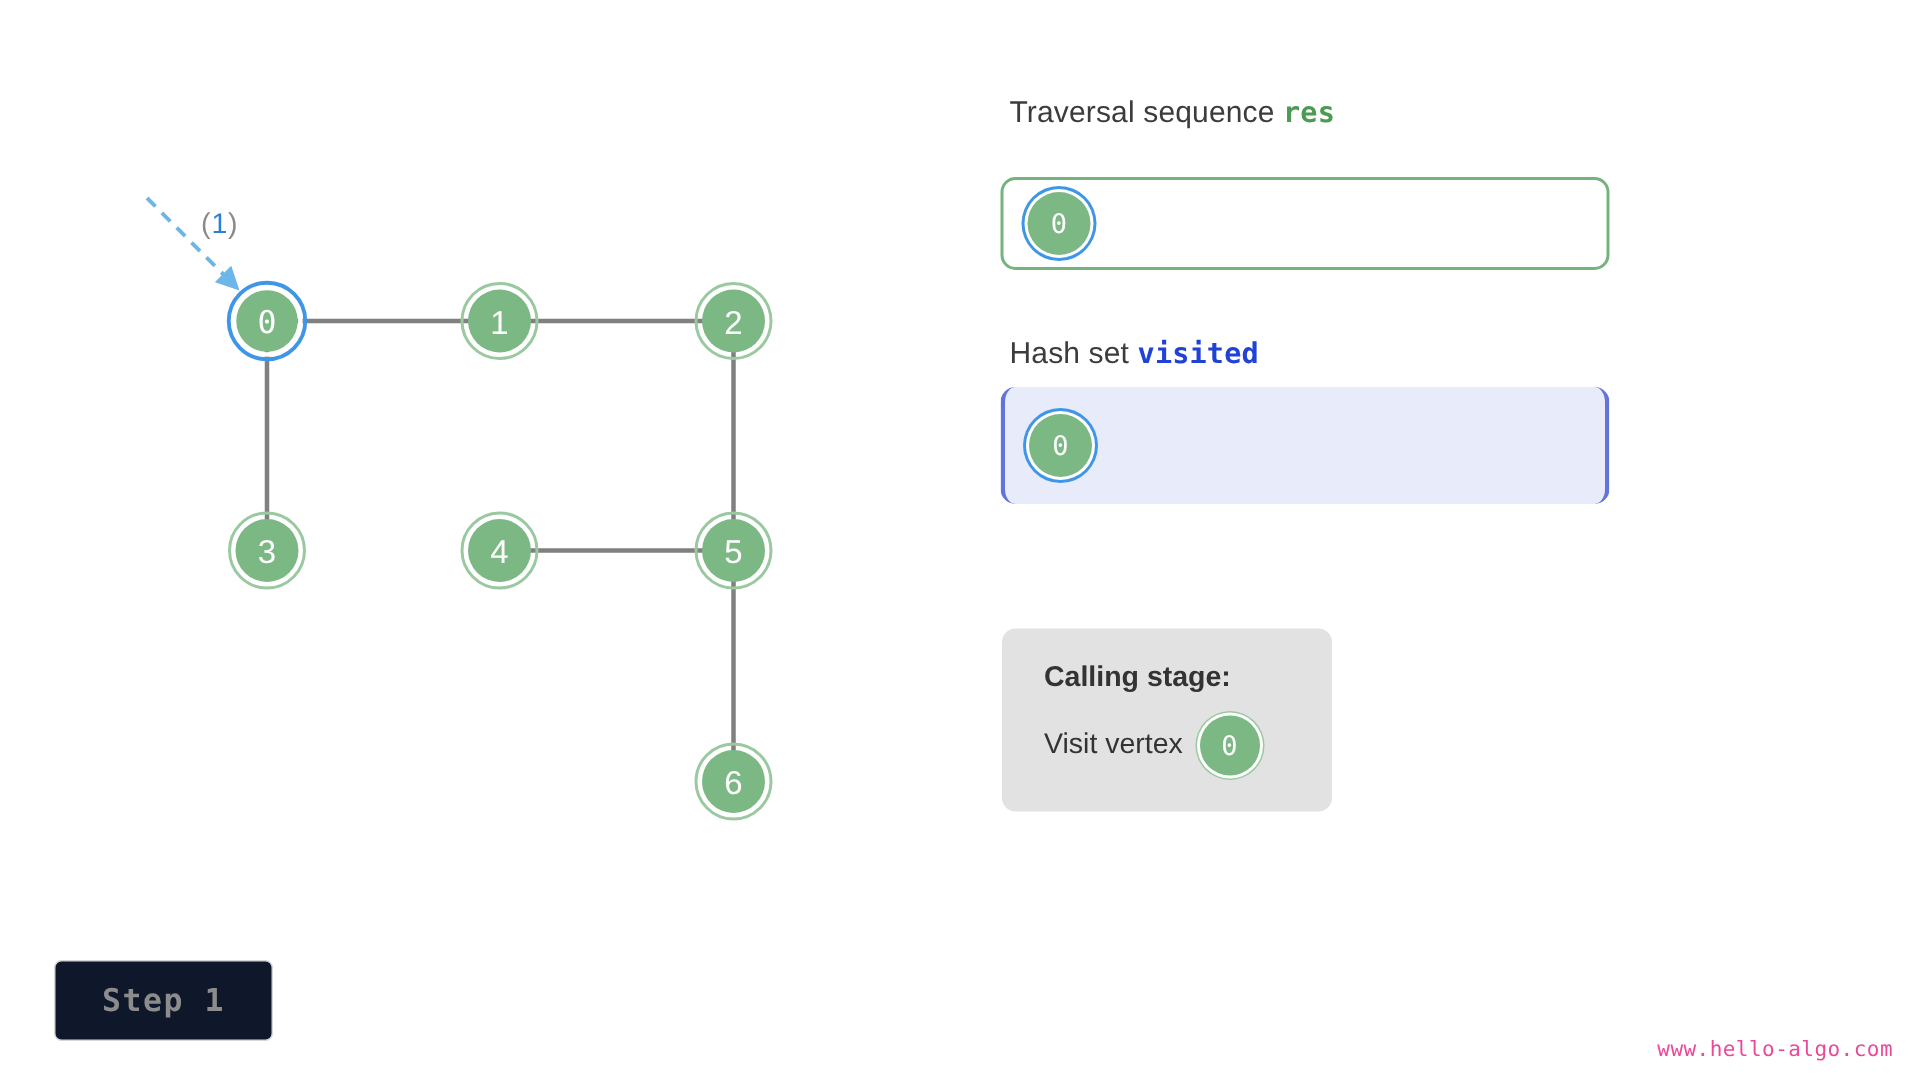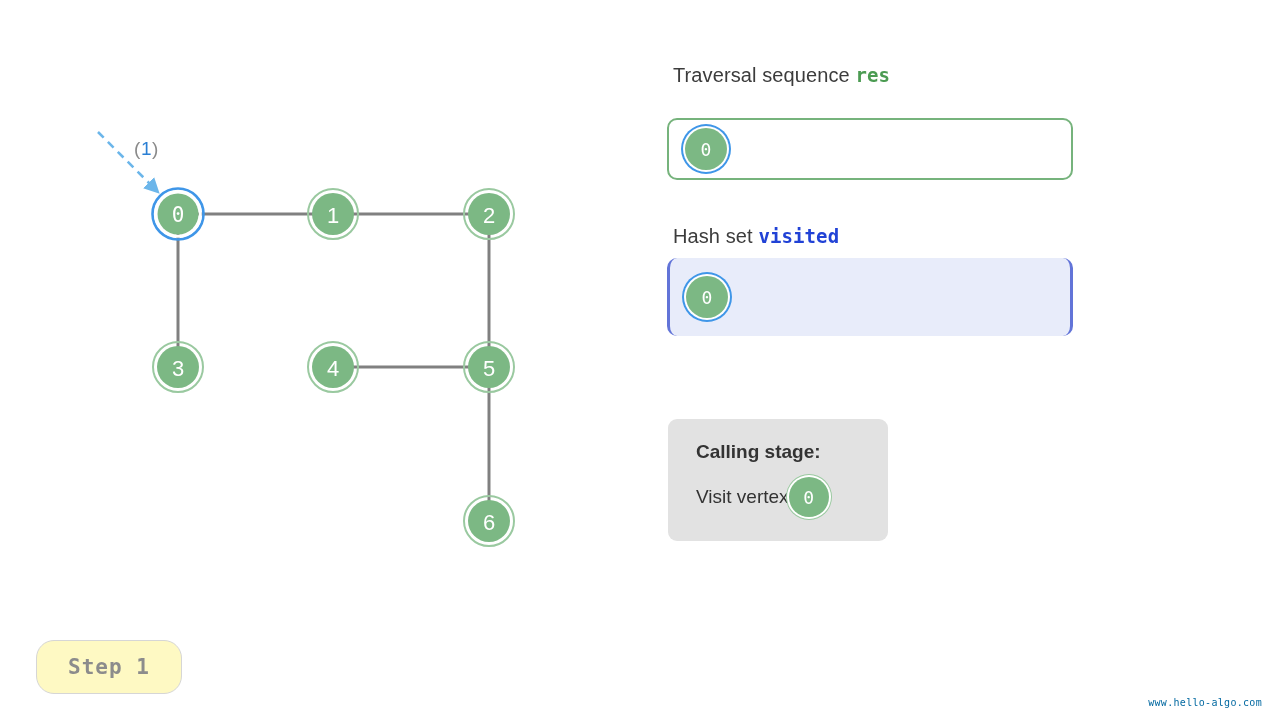--- a/index.html
+++ b/index.html
@@ -138,59 +138,60 @@
   }
   #calling-stage-title {
     font-size: 19px;
     font-weight: bold;
     color: #333333;
     margin: 0 16px 14px 0;
   }
   #calling-stage-body {
     display: flex;
     align-items: center;
+    gap: 11px;
     font-size: 19px;
     color: #333333;
   }
   .token.plain {
     width: 40px;
     height: 40px;
     flex: 0 0 40px;
     box-shadow: 0 0 0 2px #ffffff, 0 0 0 3px #9ac9a0;
   }
 
   
   #step-badge {
     position: absolute;
     left: 36px;
     top: 640px;
     width: 146px;
     height: 54px;
     box-sizing: border-box;
     border: 1px solid #d6d6d6;
-    border-radius: 18px;
-    background: #fef9c3;
+    border-radius: 5px;
+    background: #0f172a;
     display: flex;
     align-items: center;
     justify-content: center;
     font-family: "DejaVu Sans Mono", "Liberation Mono", monospace;
     font-weight: bold;
     font-size: 21px;
     color: #8c8c8c;
     letter-spacing: 1px;
   }
 
   
   #watermark {
     position: absolute;
     right: 18px;
     bottom: 12px;
     font-family: "DejaVu Sans Mono", "Liberation Mono", monospace;
-    font-size: 10px;
-    color: #0369a1;
+    font-size: 14px;
+    color: #ec4899;
     letter-spacing: 0.3px;
   }
 </style>
 </head>
 <body>
 
 <div id="graph-panel">
   <svg id="graph-svg" width="640" height="720">
     <defs>
       <marker id="arrowhead" markerWidth="6" markerHeight="6" refX="4" refY="3" orient="auto" markerUnits="strokeWidth">

